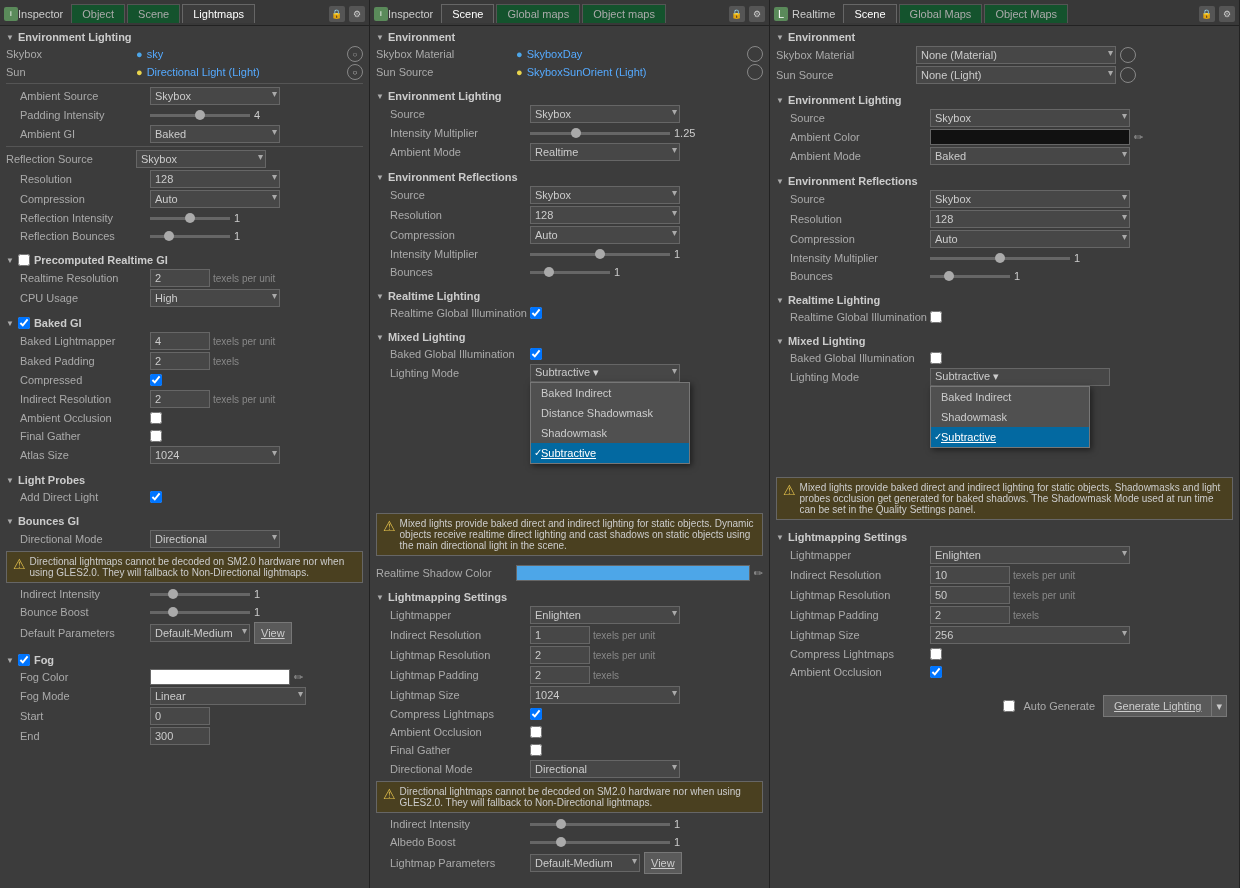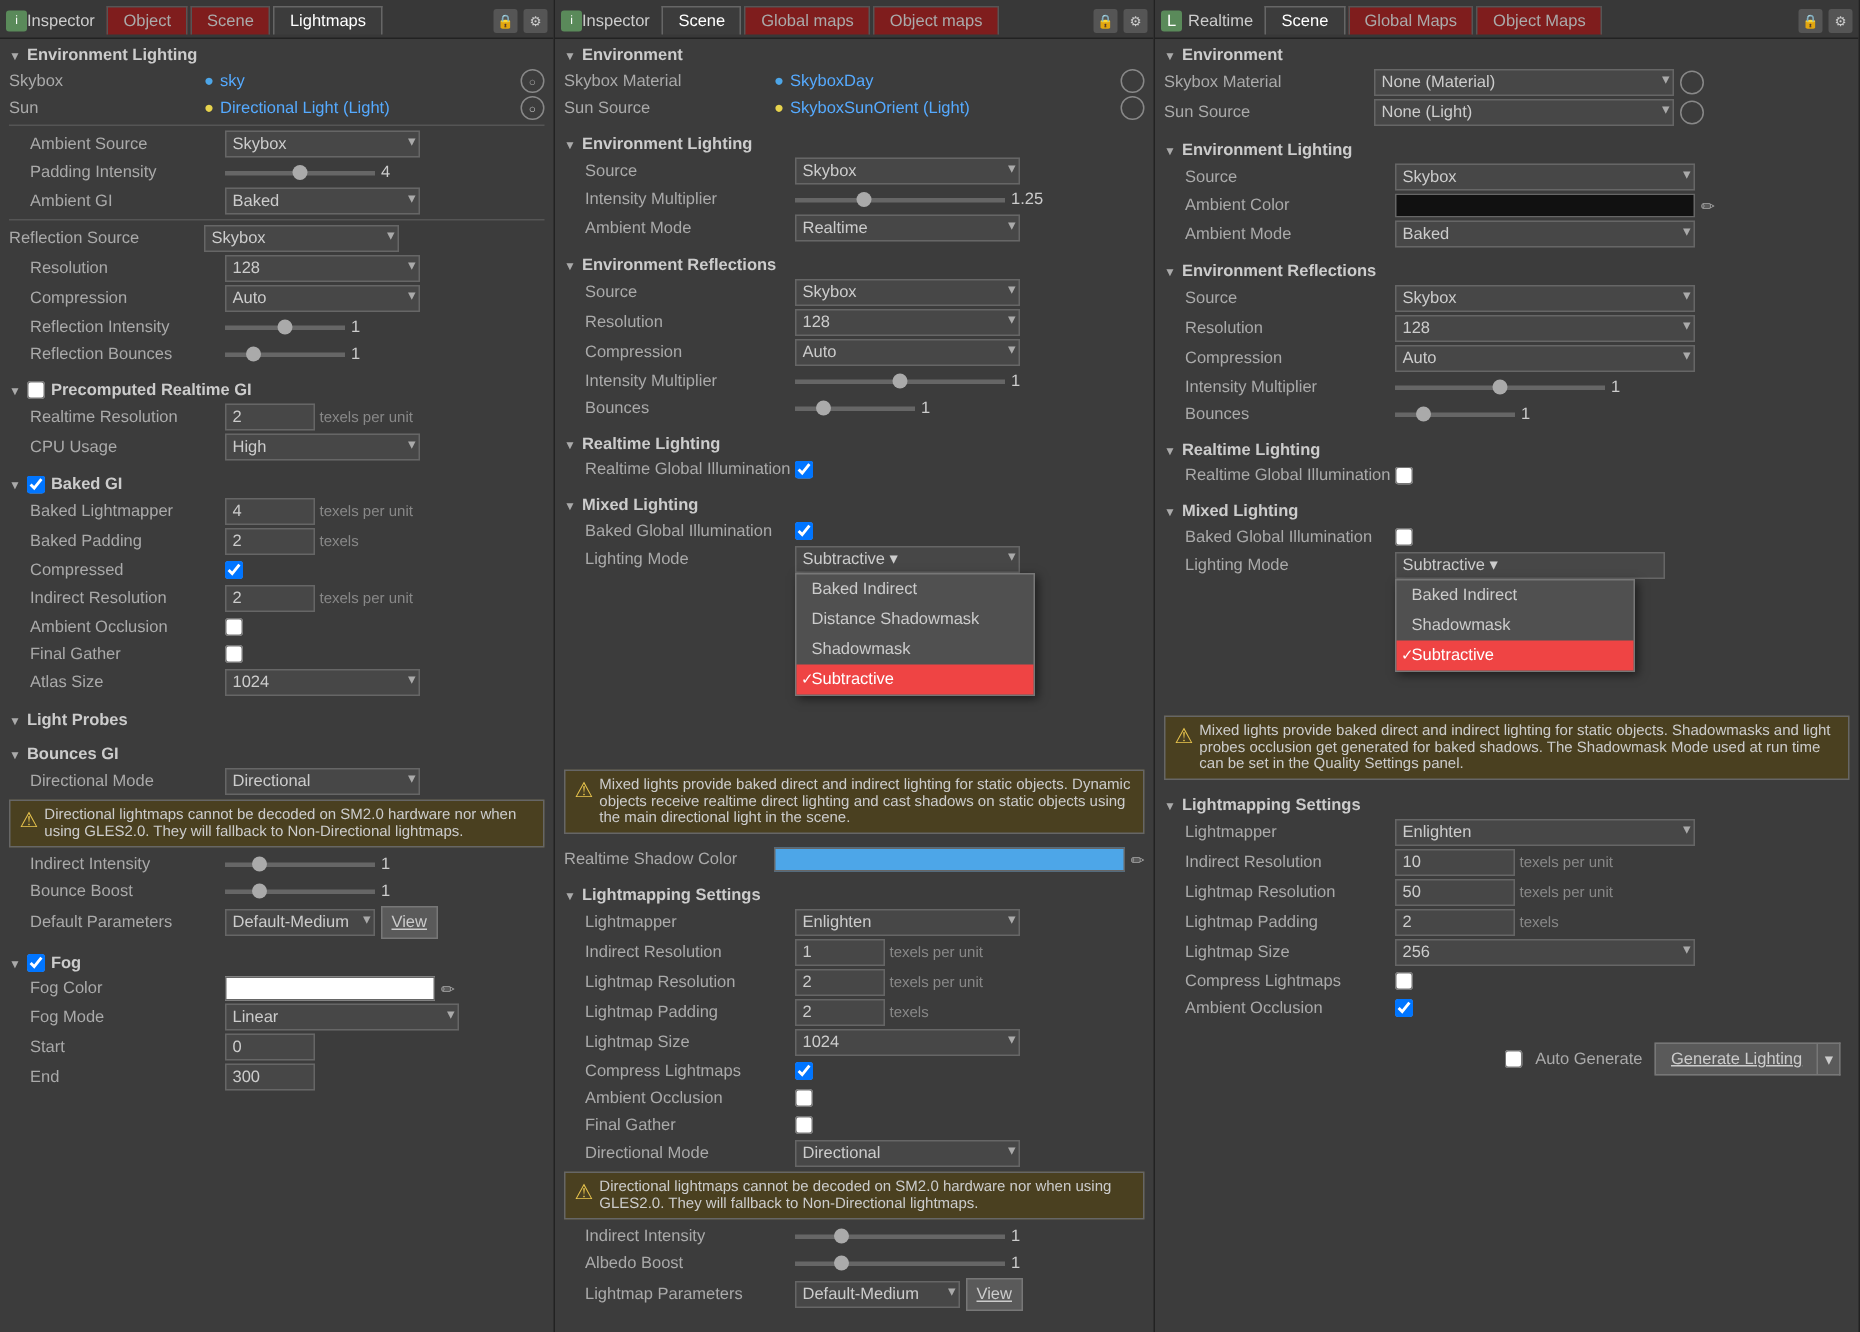--- a/index.html
+++ b/index.html
@@ -36,21 +36,21 @@
       align-items: center;
       background: #383838;
       border-bottom: 1px solid #222;
       padding: 2px 4px 0 4px;
       height: 26px;
     }
     .tab {
       padding: 3px 10px;
       font-size: 11px;
       color: #aaa;
-      background: #7f1d1d;
+      background: #14532d;
       border: 1px solid #555;
       border-bottom: none;
       cursor: pointer;
       margin-right: 2px;
     }
     .tab.active {
       background: #3c3c3c;
       color: #fff;
       border-color: #666;
     }
@@ -285,22 +285,23 @@
     .p3-label { min-width: 140px; }
     .ml4 { margin-left: 4px; }
 
     
     .big-slider {
       width: 140px;
     }
 
     
     .subtractive-selected {
-      background: #ef4444;
+      background: #0369a1;
       color: #fff;
+      text-decoration: underline;
     }
   </style>
 </head>
 <body>
 
 <div class="panel panel-1">
 
   <div class="tab-bar">
     <span class="panel-header-icon">i</span>
     <span style="font-size:11px;color:#ccc;margin-right:8px;">Inspector</span>
@@ -462,20 +463,24 @@
           <option>1024</option>
         </select>
       </div>
     </div>
   </div>
 
   <div class="section">
     <div class="section-header">
       <span class="triangle">▼</span>
       <span>Light Probes</span>
+    </div>
+    <div class="form-row indent-1">
+      <span class="form-label p1-label">Add Direct Light</span>
+      <input type="checkbox" class="checkbox" checked="" style="">
     </div>
   </div>
 
   <div class="section">
     <div class="section-header">
       <span class="triangle">▼</span>
       <span>Bounces GI</span>
     </div>
     <div class="form-row indent-1">
       <span class="form-label p1-label">Directional Mode</span>

